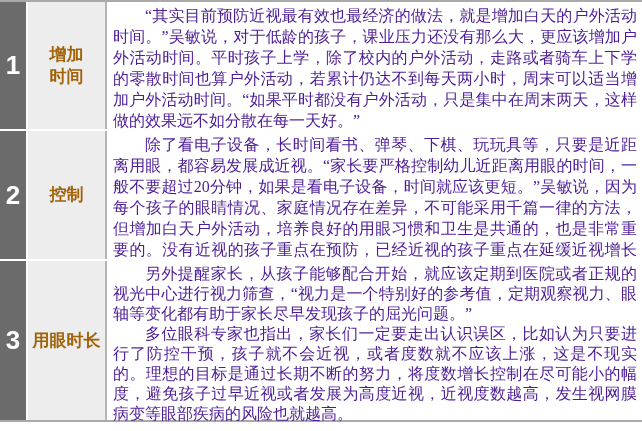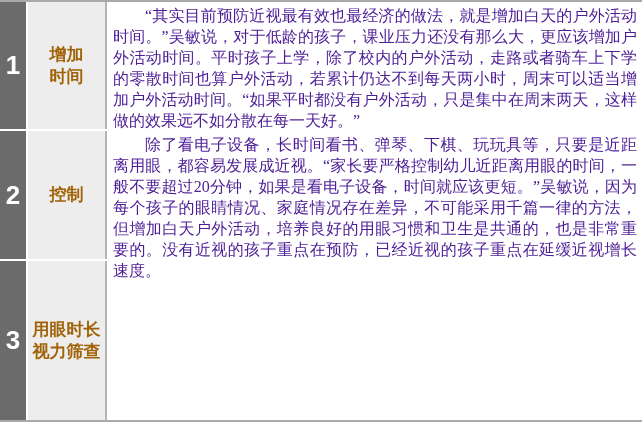--- a/index.html
+++ b/index.html
@@ -103,16 +103,19 @@
     <div class="body">
         <p>除了看电子设备，长时间看书、弹琴、下棋、玩玩具等，只要是近距离用眼，都容易发展成近视。“家长要严格控制幼儿近距离用眼的时间，一般不要超过20分钟，如果是看电子设备，时间就应该更短。”吴敏说，因为每个孩子的眼睛情况、家庭情况存在差异，不可能采用千篇一律的方法，但增加白天户外活动，培养良好的用眼习惯和卫生是共通的，也是非常重要的。没有近视的孩子重点在预防，已经近视的孩子重点在延缓近视增长速度。</p>
       </div>
   </div>
 
   <div class="row">
     <div class="num">3</div>
     <div class="numgap"></div>
     <div class="title">
         <div>用眼时长</div>
-        <div>视力筛查</div>
+      </div>
+    <div class="body">
+        <p>另外提醒家长，从孩子能够配合开始，就应该定期到医院或者正规的视光中心进行视力筛查，“视力是一个特别好的参考值，定期观察视力、眼轴等变化都有助于家长尽早发现孩子的屈光问题。”</p>
+        <p>多位眼科专家也指出，家长们一定要走出认识误区，比如认为只要进行了防控干预，孩子就不会近视，或者度数就不应该上涨，这是不现实的。理想的目标是通过长期不断的努力，将度数增长控制在尽可能小的幅度，避免孩子过早近视或者发展为高度近视，近视度数越高，发生视网膜病变等眼部疾病的风险也就越高。</p>
       </div>
   </div>
 </div>
 
 </body></html>

